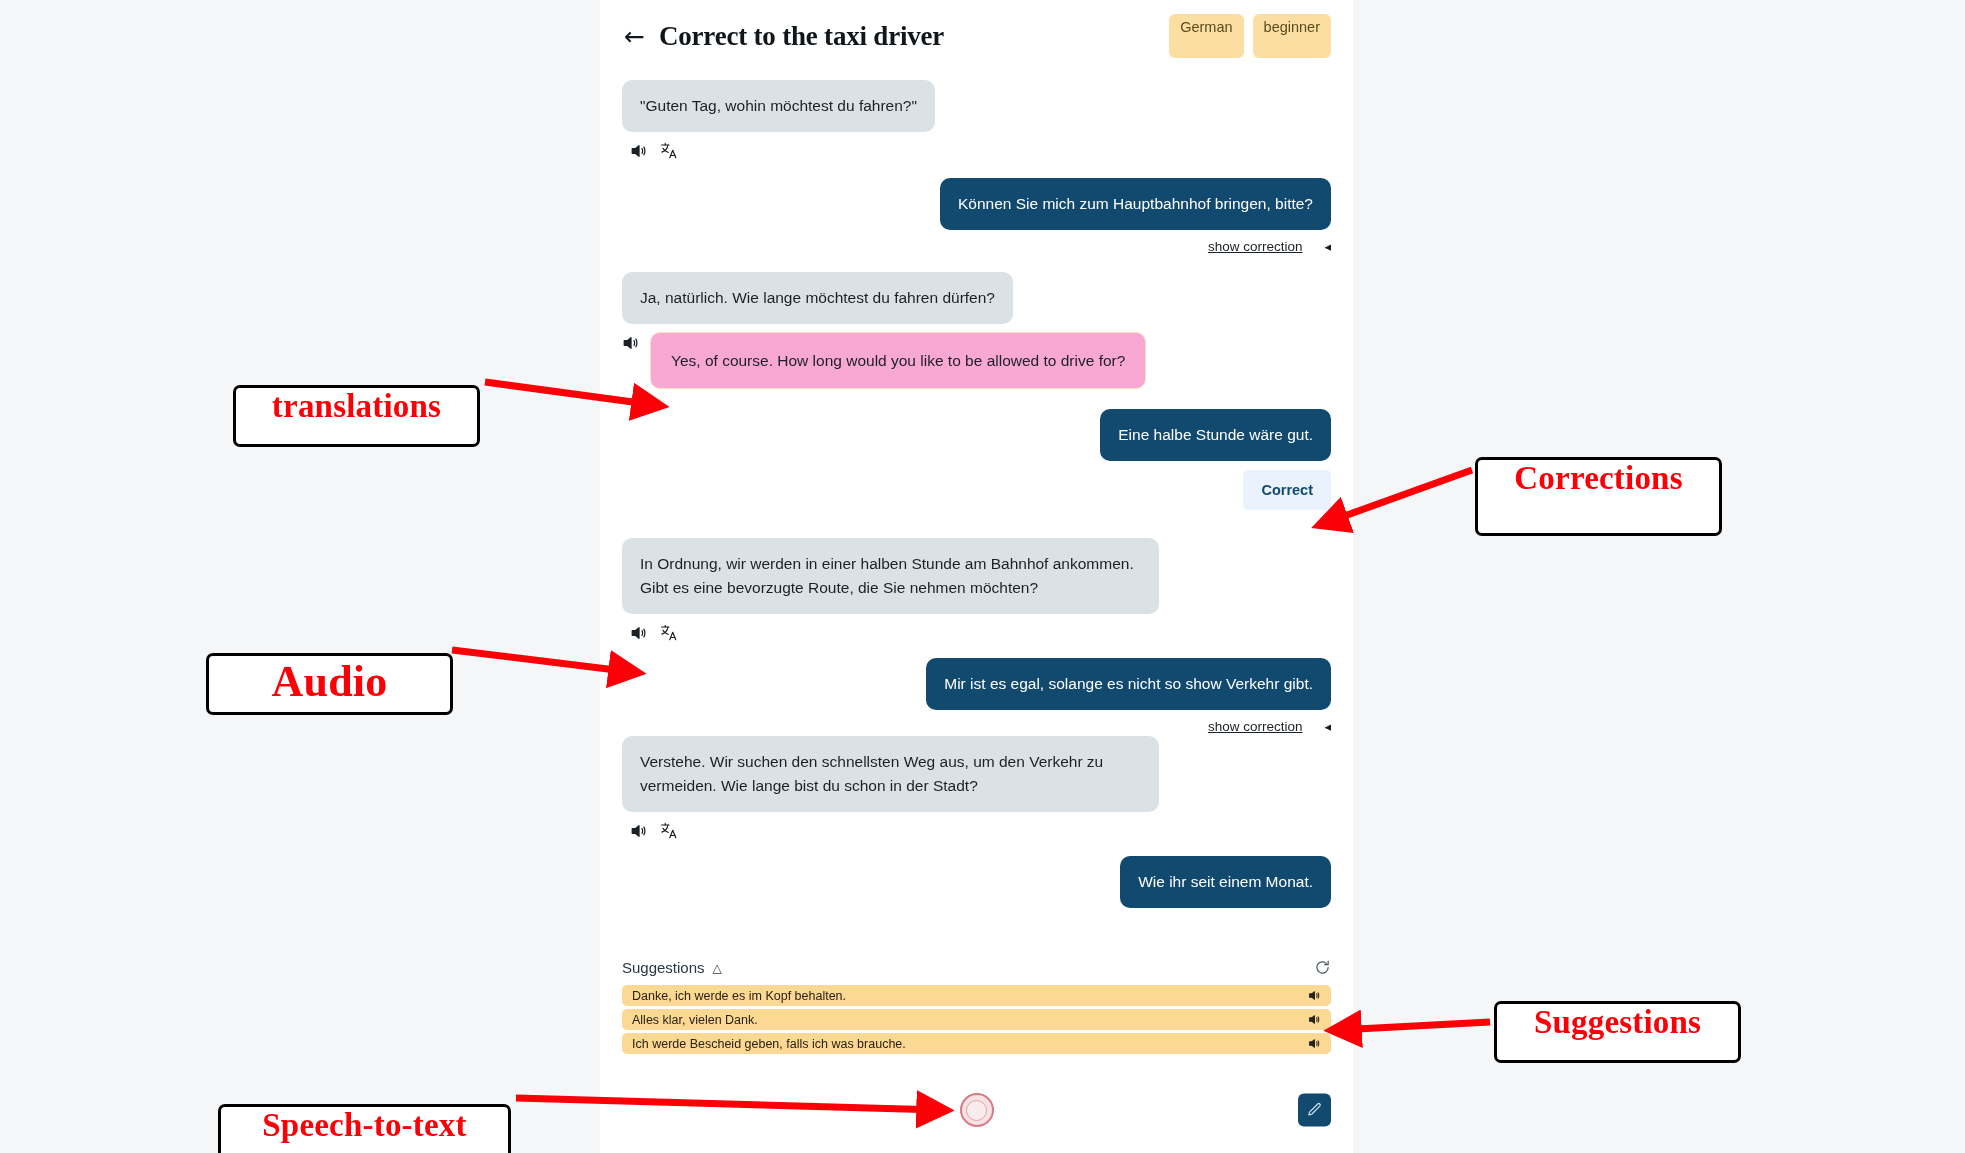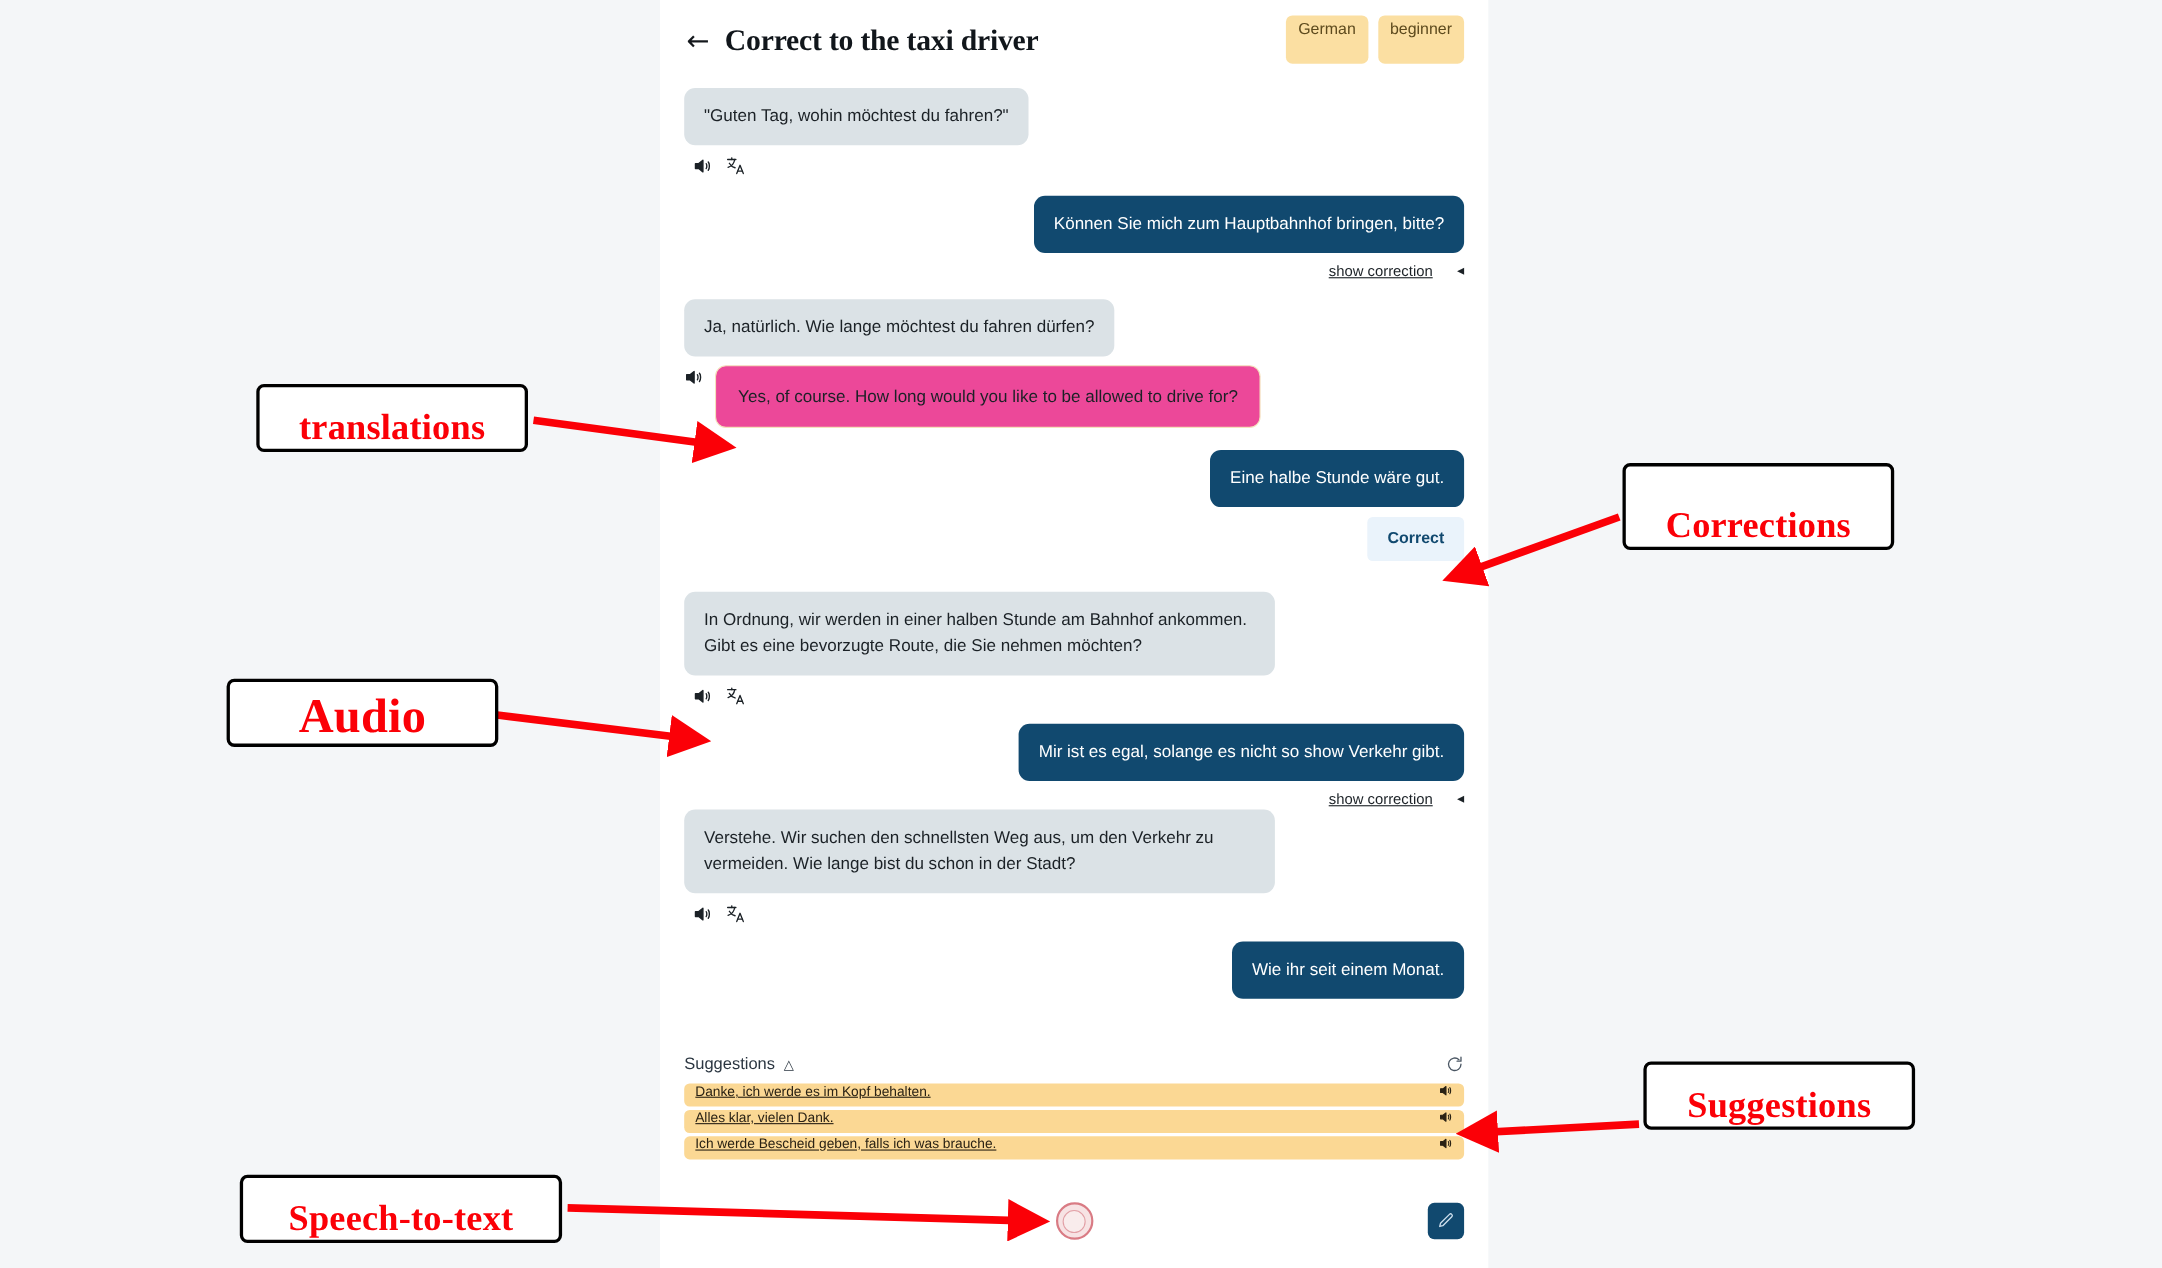--- a/index.html
+++ b/index.html
@@ -96,21 +96,21 @@
     font-size: 13.5px;
     color: #1b2126;
     cursor: pointer;
   }
   .show-correction .sc-label { text-decoration: underline; }
   .sc-caret { font-size: 13px; font-family: "DejaVu Sans", sans-serif; }
 
   
   .trans-row { display: flex; align-items: flex-start; gap: 10px; margin-top: 8px; }
   .trans-bubble {
-    background: #ec4899;
+    background: #f9a8d4;
     border: 1px solid #f4e2bd;
     border-radius: 10px;
     padding: 16px 20px;
     font-size: 15.5px;
     color: #1b2126;
     line-height: 1.5;
   }
   .trans-speaker { padding-top: 2px; }
 
   .correct-badge {
@@ -141,27 +141,26 @@
     display: flex; align-items: center; gap: 8px;
     cursor: pointer;
   }
   .chev { font-size: 12px; font-family: "DejaVu Sans", sans-serif; }
   .refresh-btn { margin-left: auto; cursor: pointer; display: inline-flex; }
 
   .sugg-item {
     background: #fbd894;
     border-radius: 5px;
     height: 21px;
-    display: flex; 
+    display: flex; align-items: center;
     padding: 0 10px;
     margin-bottom: 3px;
     font-size: 12.5px;
     color: #2a2214;
     cursor: pointer;
-    text-decoration: underline;
   }
   .sugg-item .s-text { flex: 1; white-space: nowrap; overflow: hidden; }
 
   
   .input-bar {
     position: absolute;
     left: 0; bottom: 0;
     width: 753px; height: 86px;
     background: #fff;
     display: flex; align-items: center; justify-content: center;
@@ -189,27 +188,28 @@
     display: flex; align-items: center; justify-content: center;
     cursor: pointer;
   }
 
   
   .anno-box {
     position: absolute;
     background: #ffffff;
     border: 3px solid #000000;
     border-radius: 7px;
-    display: flex; align-items: flex-end; justify-content: center;
+    display: flex; align-items: flex-start; justify-content: center;
     font-family: "Liberation Serif", serif;
     font-weight: bold;
     color: #fb0007;
     letter-spacing: 0.2px;
     z-index: 20;
     white-space: nowrap;
+    margin-top: 36px;
   }
   .anno-svg { position: absolute; left: 0; top: 0; width: 1965px; height: 1153px; z-index: 19; pointer-events: none; }
 </style>
 </head>
 <body>
 
 <div id="root">
 
   <div class="app-panel">
 

